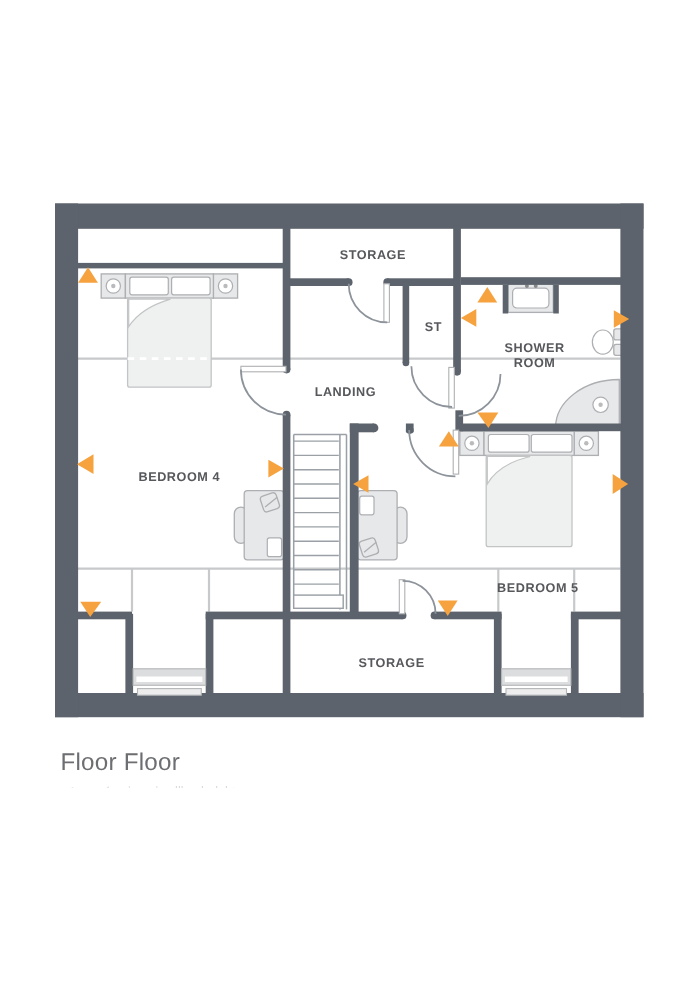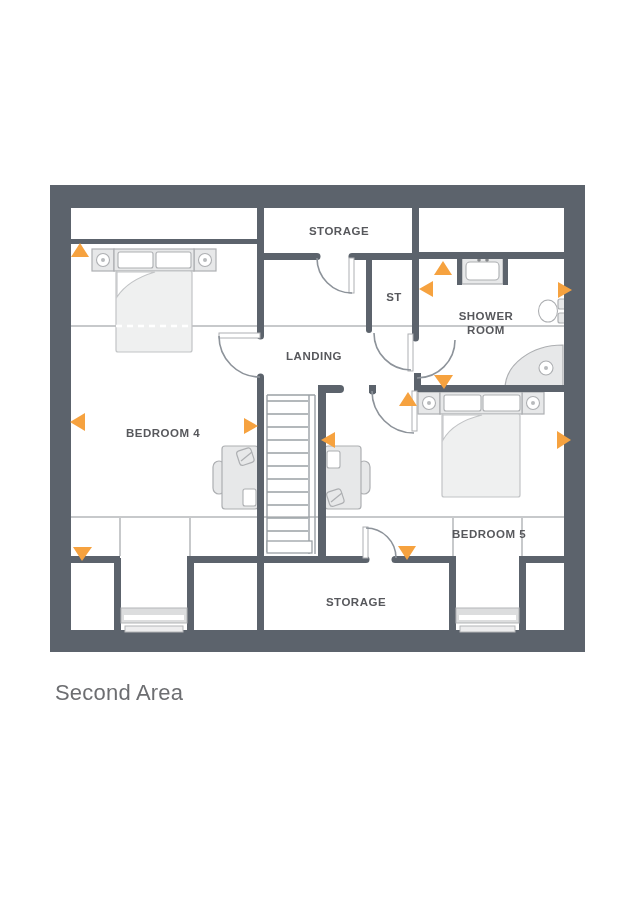--- a/index.html
+++ b/index.html
@@ -225,21 +225,21 @@
   <text class="roomlabel" x="339" y="235">STORAGE</text>
   <text class="roomlabel" x="394" y="301">ST</text>
   <text class="roomlabel" x="486" y="320">SHOWER</text>
   <text class="roomlabel" x="486" y="334">ROOM</text>
   <text class="roomlabel" x="314" y="360">LANDING</text>
   <text class="roomlabel" x="163" y="437">BEDROOM 4</text>
   <text class="roomlabel" x="489" y="538">BEDROOM 5</text>
   <text class="roomlabel" x="356" y="606">STORAGE</text>
 </svg>
 
-  <div class="title">Second Area</div>
+  <div class="title">Floor Floor</div>
   <div class="legend">
     <svg width="96" height="14">
       <rect x="0" y="0" width="96" height="14" fill="#ffffff"></rect>
       <line x1="4" y1="7" x2="92" y2="7" stroke="#87898c" stroke-width="3" stroke-dasharray="16 13"></line>
     </svg>
     <span class="legend-text">Area of reduced ceiling height.</span>
   </div>
 
 </div>
 

